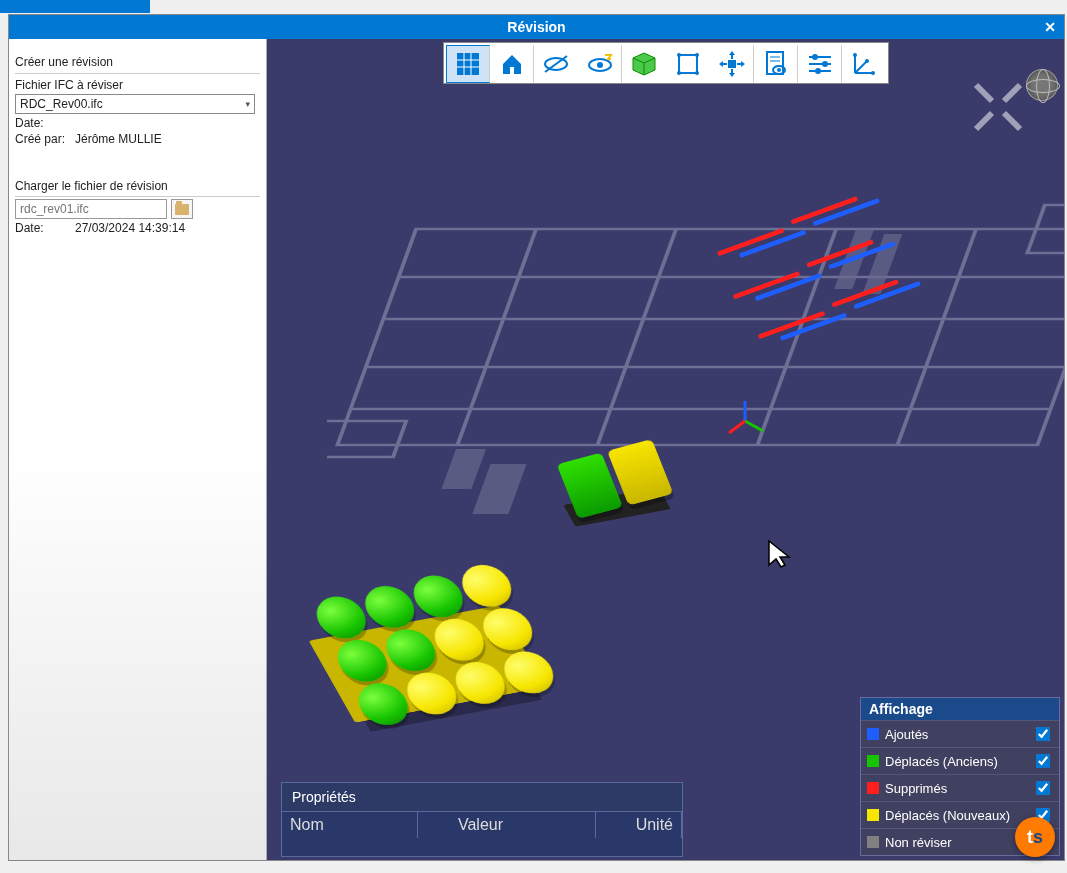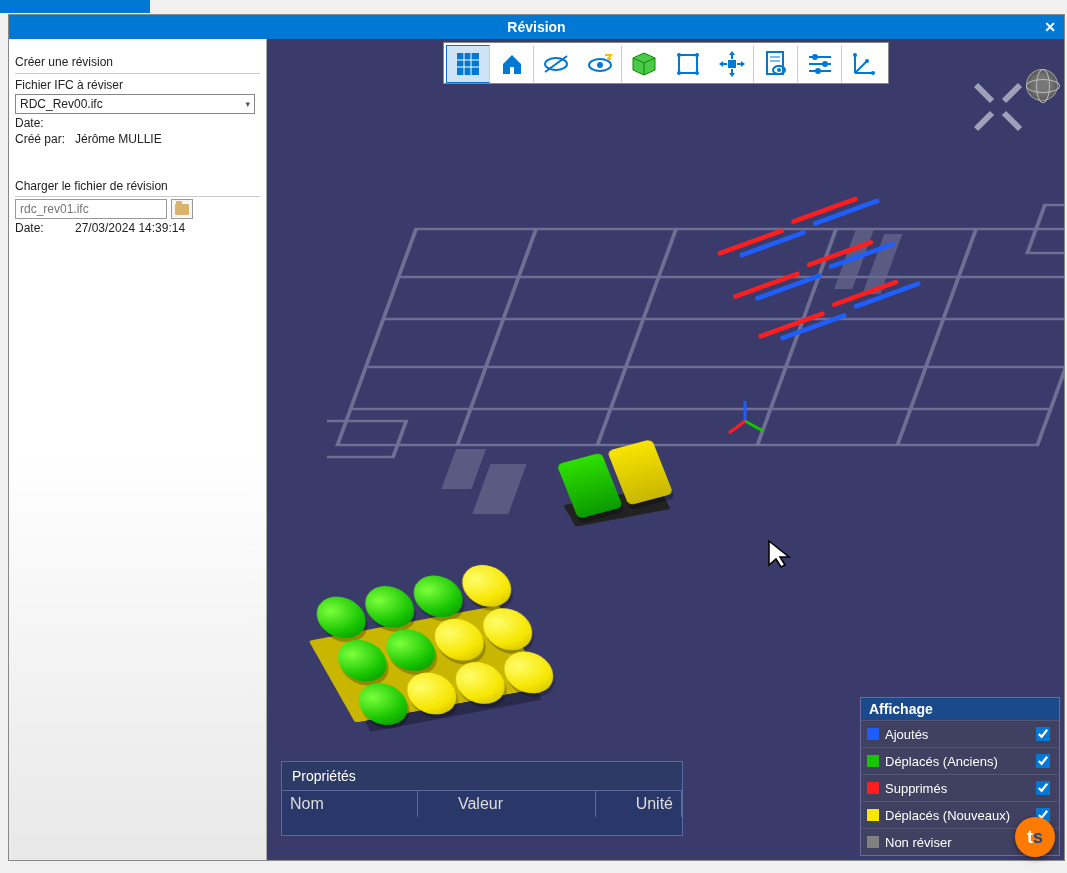--- a/index.html
+++ b/index.html
@@ -30,21 +30,21 @@
   .tbtn.active { background: #cfe3f7; border: 1px solid #0078d4; }
   .tbtn svg { display:block; }
   .tbtn.sep { border-right: 1px solid #ccc; }
 
   .corner-cross { position: absolute; top: 40px; right: 38px; width: 56px; height: 56px; }
   .globe { position: absolute; top: 30px; right: 6px; width: 32px; height: 32px; border-radius: 50%; background: #777; box-shadow: inset 0 0 0 1px #999, inset 0 0 8px #333; }
   .globe::before, .globe::after { content:""; position:absolute; border:1px solid #bbb; border-radius:50%; }
   .globe::before { left:10px; top:0; width:12px; height:32px; }
   .globe::after { left:0; top:10px; width:32px; height:12px; }
 
-  .properties-panel { position: absolute; left: 14px; bottom: 24px; width: 402px; background: rgba(40,56,104,0.9); border: 1px solid #5a6aa0; color: #ddd; }
+  .properties-panel { position: absolute; left: 14px; bottom: 3px; width: 402px; background: rgba(40,56,104,0.9); border: 1px solid #5a6aa0; color: #ddd; }
   .properties-title { padding: 6px 10px; font-size: 14px; border-bottom: 1px solid #5a6aa0; background: #2e3a66; color: #fff; }
   .properties-header { display: flex; font-size: 16px; gap: 32px; }
   .properties-header div { padding: 4px 8px; border-right: 1px solid #5a6aa0; }
   .ph-nom { width: 140px; }
   .ph-val { width: 150px; }
   .ph-uni { flex:1; }
   .properties-body { height: 18px; }
 
   .legend { position: absolute; right: 4px; bottom: 4px; width: 200px; background: #404060; border: 1px solid #6a6a9e; color: #fff; font-size: 13px; }
   .legend-title { background: #1a4a8a; padding: 3px 8px; font-size: 14px; font-weight: bold; }

